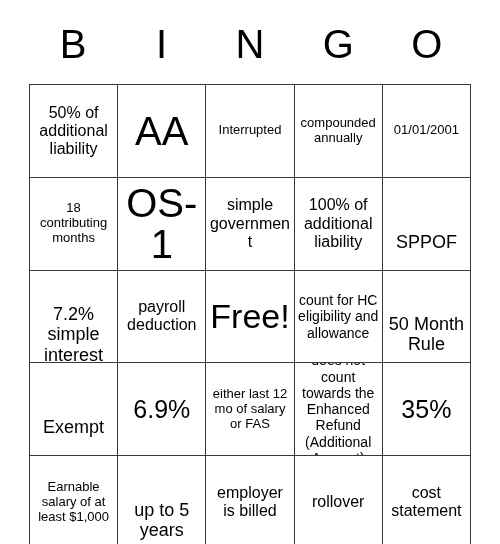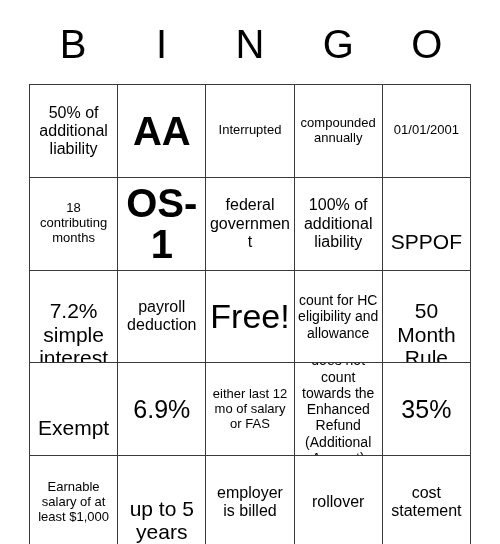--- a/index.html
+++ b/index.html
@@ -79,24 +79,24 @@
     line-height: 1.12;
     word-wrap: break-word;
     overflow-wrap: break-word;
     hyphens: none;
   }
 
   
   .fs-xs  { font-size: 14px;  line-height: 1.16; }
   .fs-sm  { font-size: 13px;  line-height: 1.14; }
   .fs-md  { font-size: 16px;  line-height: 1.14; }
-  .fs-lg  { font-size: 21px;  line-height: 1.12; margin-top: 36px; }
+  .fs-lg  { font-size: 18px;  line-height: 1.12; margin-top: 36px; }
   .fs-xl  { font-size: 25px;  line-height: 1.10; }
   .fs-xxl { font-size: 34px;  line-height: 1.06; }
-  .fs-huge{ font-size: 40px;  line-height: 1.02; font-weight: bold; }
+  .fs-huge{ font-size: 40px;  line-height: 1.02; }
 </style>
 </head>
 <body>
 
 <div class="card">
 
   <div class="bingo-header">
     <div class="bingo-letter">B</div>
     <div class="bingo-letter">I</div>
     <div class="bingo-letter">N</div>
@@ -122,21 +122,21 @@
         <span class="cell-text fs-sm">01/01/2001</span>
       </div>
 
     <div class="cell">
         <span class="cell-text fs-sm">18 contributing months</span>
       </div>
     <div class="cell">
         <span class="cell-text fs-huge">OS-1</span>
       </div>
     <div class="cell">
-        <span class="cell-text fs-md">federal government</span>
+        <span class="cell-text fs-md">simple government</span>
       </div>
     <div class="cell">
         <span class="cell-text fs-md">100% of additional liability</span>
       </div>
     <div class="cell">
         <span class="cell-text fs-lg">SPPOF</span>
       </div>
 
     <div class="cell">
         <span class="cell-text fs-lg">7.2% simple interest</span>

